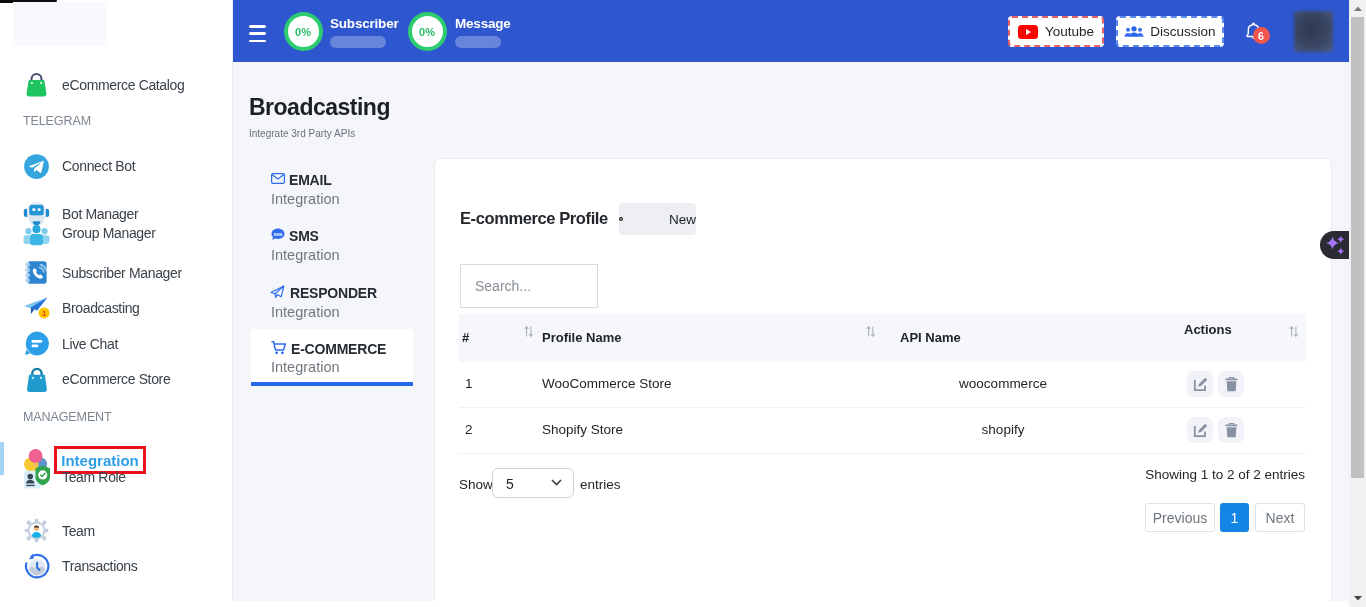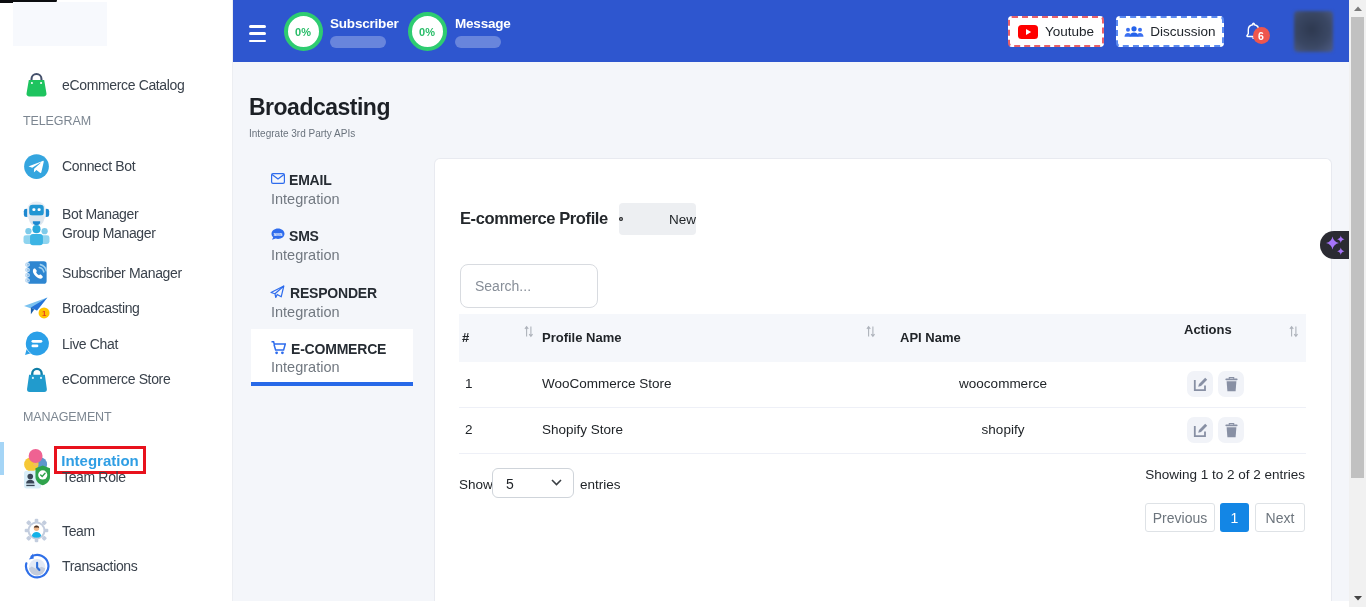--- a/index.html
+++ b/index.html
@@ -264,21 +264,21 @@
 <div id="card" class="abs" style="left:434px;top:158px;width:898px;height:443px;background:#fff;border:1px solid #e8eaf0;border-bottom:none;border-radius:6px 6px 0 0;"></div>
 <div class="abs" style="left:460px;top:209px;font-size:16.5px;letter-spacing:-0.4px;font-weight:bold;color:#23272b;">E-commerce Profile</div>
 <div class="abs" style="left:619px;top:203px;width:77px;height:32px;background:#edeff2;border-radius:4px;display:flex;align-items:center;justify-content:center;gap:40px;">
   <svg width="12" height="12" viewBox="0 0 12 12" style="margin-right:6px;">
       <circle cx="6" cy="6" r="6" fill="#16181b"></circle>
       <rect x="5.2" y="2.6" width="1.6" height="6.8" fill="#fff"></rect>
       <rect x="2.6" y="5.2" width="6.8" height="1.6" fill="#fff"></rect>
     </svg>
   <span style="font-size:13.5px;color:#212529;">New</span>
 </div>
-<div class="abs" style="left:460px;top:264px;width:138px;height:44px;background:#fff;border:1px solid #d8dbe0;border-radius:8px;display:flex;align-items:center;">
+<div class="abs" style="left:460px;top:264px;width:138px;height:44px;background:#fff;border:1px solid #d8dbe0;border-radius:0;display:flex;align-items:center;">
     <span style="margin-left:14px;font-size:14px;color:#878e98;">Search...</span>
   </div>
 
 <div class="abs thead" style="left:459px;top:314px;width:847px;height:48px;background:#f5f7fb;"></div>
 <div class="abs th" style="left:462px;top:330px;">#</div>
 <svg class="abs sort" style="left:524px;top:325px;" viewBox="0 0 9 13">
     <g stroke="#aeb3bb" stroke-width="1.1" fill="none">
       <path d="M2.6 11.5 L2.6 2 M0.9 3.8 L2.6 1.6 L4.3 3.8"></path>
       <path d="M6.9 1.5 L6.9 11 M5.2 9.2 L6.9 11.4 L8.6 9.2"></path>
     </g>

